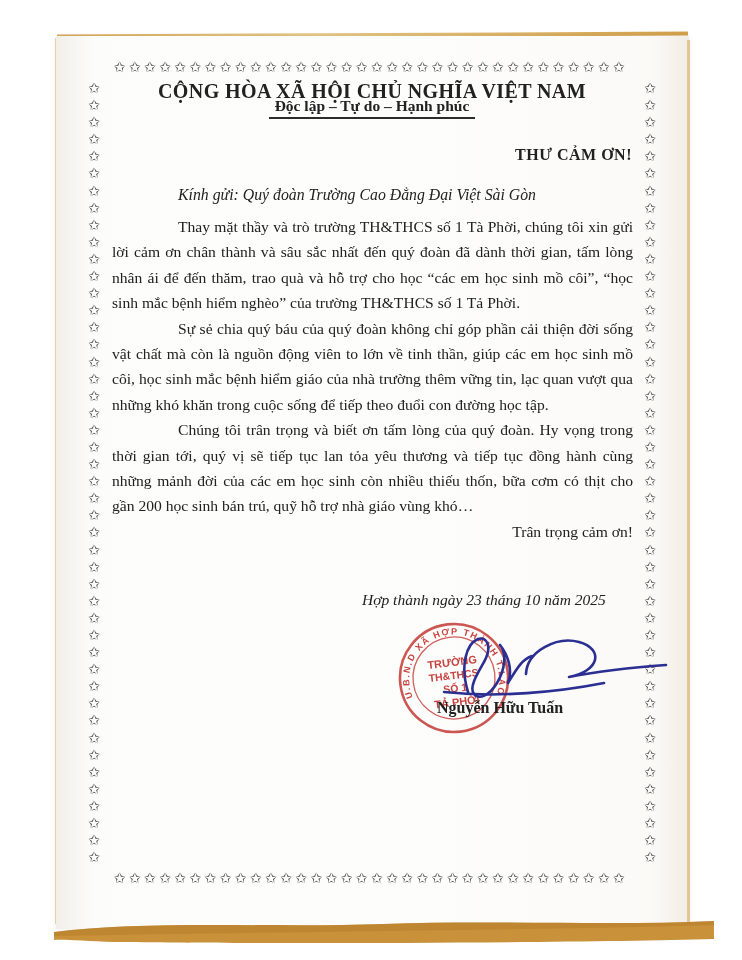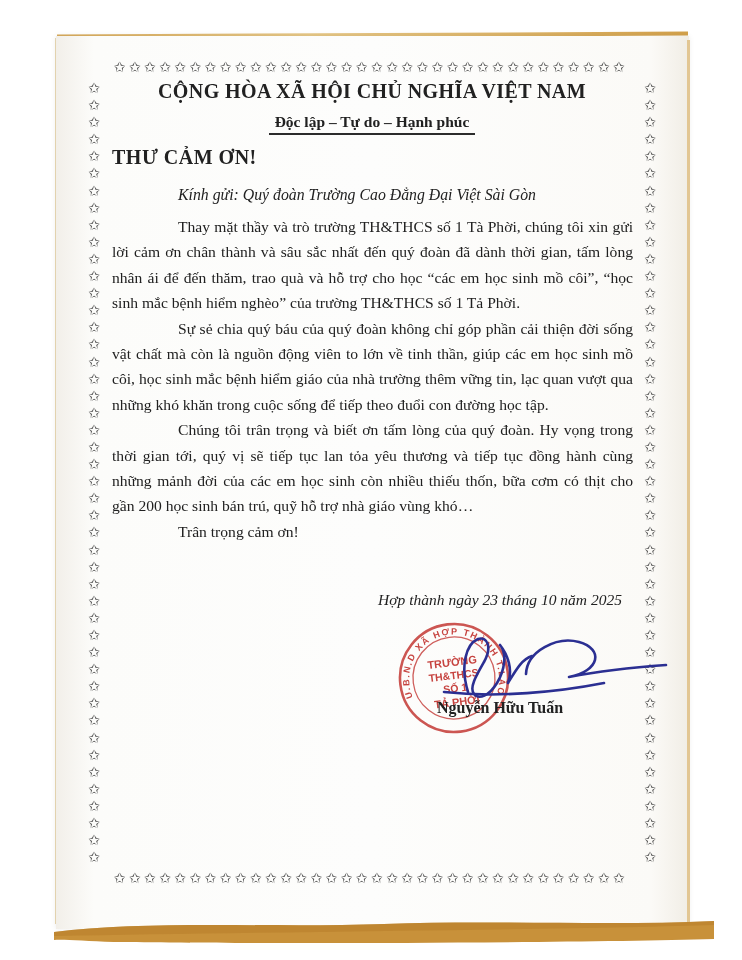--- a/index.html
+++ b/index.html
@@ -19,33 +19,33 @@
              font-size:14px;letter-spacing:3.4px;line-height:16px;white-space:nowrap;overflow:hidden;}
   .stars-row.top{top:60px;}
   .stars-row.bottom{top:871px;}
   .stars-col{position:absolute;top:80px;width:18px;text-align:center;
              font-size:14px;line-height:17.1px;white-space:pre;overflow:hidden;height:788px;}
   .stars-col.left{left:85px;}
   .stars-col.right{left:641px;}
 
   .hdr1{position:absolute;left:112px;top:80px;width:520px;text-align:center;
         font-weight:bold;font-size:20px;letter-spacing:0.4px;}
-  .hdr2-wrap{position:absolute;left:112px;top:113px;width:520px;text-align:center;}
+  .hdr2-wrap{position:absolute;left:112px;top:97px;width:520px;text-align:center;}
   .hdr2{display:inline-block;font-weight:bold;font-size:15.5px;
         border-bottom:2px solid #2c2c2c;padding:0 6px 2px 6px;}
-  .title{position:absolute;left:112px;top:146px;width:520px;text-align:left;
-        font-weight:bold;font-size:20px;letter-spacing:0.5px;}
+  .title{position:absolute;left:112px;top:146px;width:520px;text-align:right;
+        font-weight:bold;font-size:16px;letter-spacing:0.5px;}
   .saluta{position:absolute;left:112px;top:186px;width:520px;padding-left:66px;box-sizing:border-box;
         font-weight:normal;font-style:italic;font-size:15.8px;}
   .bodytext{position:absolute;left:112px;top:214px;width:521px;
         font-size:15.6px;line-height:25.4px;text-align:justify;}
   .bodytext p{margin:0;text-indent:66px;font-family:Liberation Serif, serif;}
-  .bodytext p.closing{text-align:left;}
-
-  .dateline{position:absolute;left:362px;top:591px;width:276px;text-align:center;
+  .bodytext p.closing{text-align:right;}
+
+  .dateline{position:absolute;left:362px;top:591px;width:276px;text-align:left;
         font-style:italic;font-size:15.5px;}
   .role{position:absolute;left:362px;top:614px;width:276px;text-align:center;
         font-weight:bold;font-size:15.5px;letter-spacing:0.5px;}
   .signer{position:absolute;left:362px;top:699px;width:276px;text-align:center;
         font-weight:bold;font-size:16px;z-index:6;}
 
   .stamp-svg{position:absolute;left:396px;top:620px;width:116px;height:116px;z-index:3;
         transform:rotate(-7deg);opacity:0.92;}
   .stamp-svg text{font-family:"Liberation Sans",sans-serif;font-weight:bold;}
   .sig-svg{position:absolute;left:408px;top:626px;width:268px;height:84px;z-index:5;}

